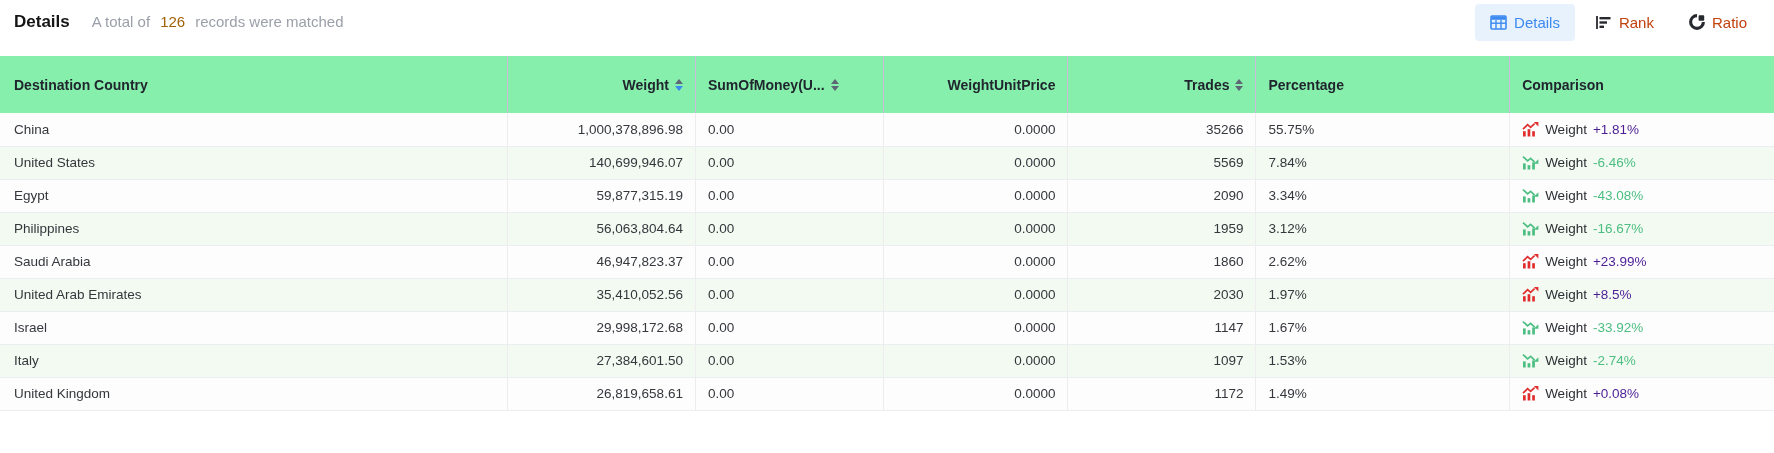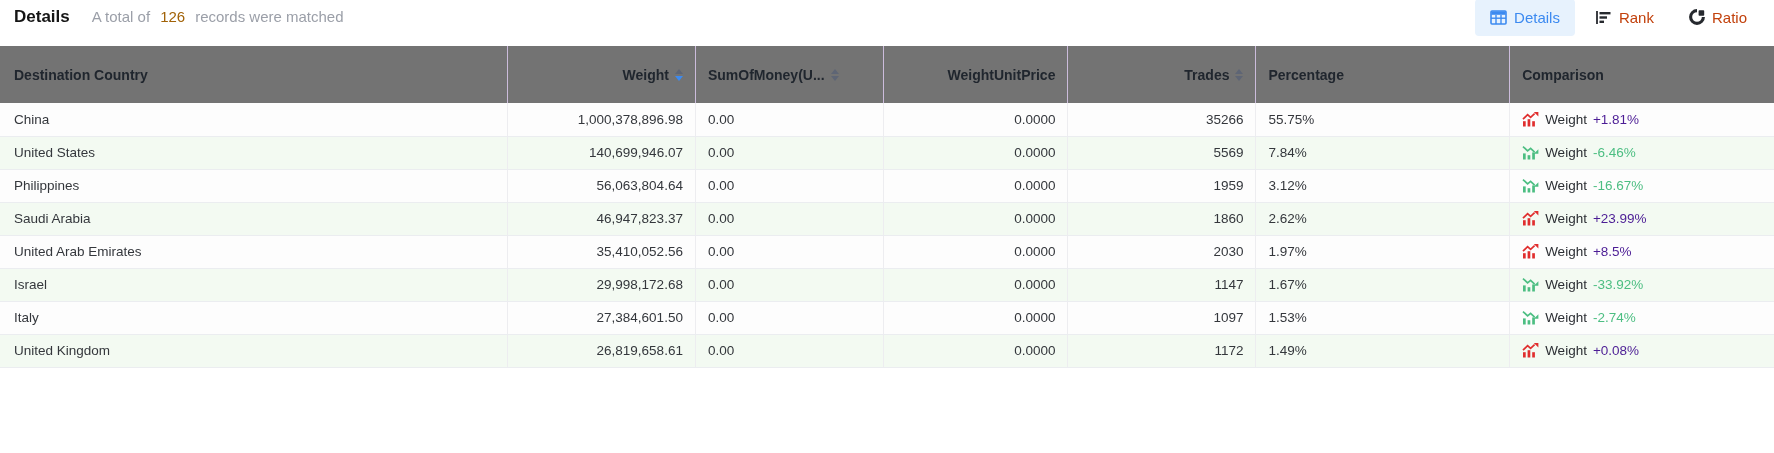--- a/index.html
+++ b/index.html
@@ -4,40 +4,40 @@
 <style>
   * { margin:0; padding:0; box-sizing:border-box; }
   html,body { background:#fff; }
   body {
     width:1774px; height:453px; overflow:hidden;
     font-family:"Liberation Sans","DejaVu Sans",sans-serif;
     color:#303133;
   }
   
   .topbar {
-    height:46px; display:flex; align-items:center;
+    height:56px; display:flex; align-items:center;
     justify-content:space-between; padding:0 12px 12px 14px;
   }
   .topbar-left { display:flex; align-items:baseline; }
   .page-title { font-size:17px; font-weight:bold; color:#151515; }
   .summary { font-size:15px; color:#9b9fa8; margin-left:22px; }
   .summary .count { color:#a16207; margin:16px 10px; }
   .view-switch { display:flex; gap:5px; }
   .view-btn {
     display:flex; align-items:center; gap:7px;
     height:37px; padding:0 15px; border:none; border-radius:4px;
     background:transparent; font-size:15px; color:#c2410c;
     font-family:inherit; cursor:pointer;
   }
   .view-btn.active { background:#e7f2fd; color:#3c8af0; }
   .view-btn svg { display:block; }
   
   table { width:100%; border-collapse:collapse; table-layout:fixed; }
   thead th {
-    height:57px; background:#737373; font-size:14px; font-weight:bold;
+    height:57px; background:#86efac; font-size:14px; font-weight:bold;
     color:#20262e; padding:0 12px; border-left:1px solid #ccbcdc;
     white-space:nowrap; overflow:hidden;
   }
   thead th:first-child { border-left:none; padding-left:14px; }
   td {
     height:33px; font-size:13.5px; color:#34373c; padding:0 12px;
     border-left:1px solid #ededf0; border-bottom:1px solid #ebedf0;
     white-space:nowrap; overflow:hidden;
   }
   td:first-child { border-left:none; padding-left:14px; }
@@ -179,20 +179,41 @@
               <rect x="10.2" y="7.4" width="2.7" height="7.1" fill="#4cbe82"></rect>
               <path d="M1 1.6 L5.6 5.8 L8.6 3.4 L12.6 7.2" fill="none" stroke="#4cbe82" stroke-width="1.7"></path>
               <path d="M16.4 8.8 L11.8 8.8 L16.4 4.2 Z" fill="#4cbe82"></path>
             </svg>
             <span class="metric">Weight</span>
             <span class="chg down">-6.46%</span>
           </span>
         </td>
       </tr>
       <tr>
+        <td class="al">Egypt</td>
+        <td class="ar">59,877,315.19</td>
+        <td class="al">0.00</td>
+        <td class="ar">0.0000</td>
+        <td class="ar">2090</td>
+        <td class="al">3.34%</td>
+        <td class="al">
+          <span class="cmp">
+            <svg width="17" height="15" viewBox="0 0 17 15">
+              <rect x="1" y="8.4" width="2.7" height="6.1" fill="#4cbe82"></rect>
+              <rect x="5.6" y="10.2" width="2.7" height="4.3" fill="#4cbe82"></rect>
+              <rect x="10.2" y="7.4" width="2.7" height="7.1" fill="#4cbe82"></rect>
+              <path d="M1 1.6 L5.6 5.8 L8.6 3.4 L12.6 7.2" fill="none" stroke="#4cbe82" stroke-width="1.7"></path>
+              <path d="M16.4 8.8 L11.8 8.8 L16.4 4.2 Z" fill="#4cbe82"></path>
+            </svg>
+            <span class="metric">Weight</span>
+            <span class="chg down">-43.08%</span>
+          </span>
+        </td>
+      </tr>
+      <tr>
         <td class="al">Philippines</td>
         <td class="ar">56,063,804.64</td>
         <td class="al">0.00</td>
         <td class="ar">0.0000</td>
         <td class="ar">1959</td>
         <td class="al">3.12%</td>
         <td class="al">
           <span class="cmp">
             <svg width="17" height="15" viewBox="0 0 17 15">
               <rect x="1" y="8.4" width="2.7" height="6.1" fill="#4cbe82"></rect>

